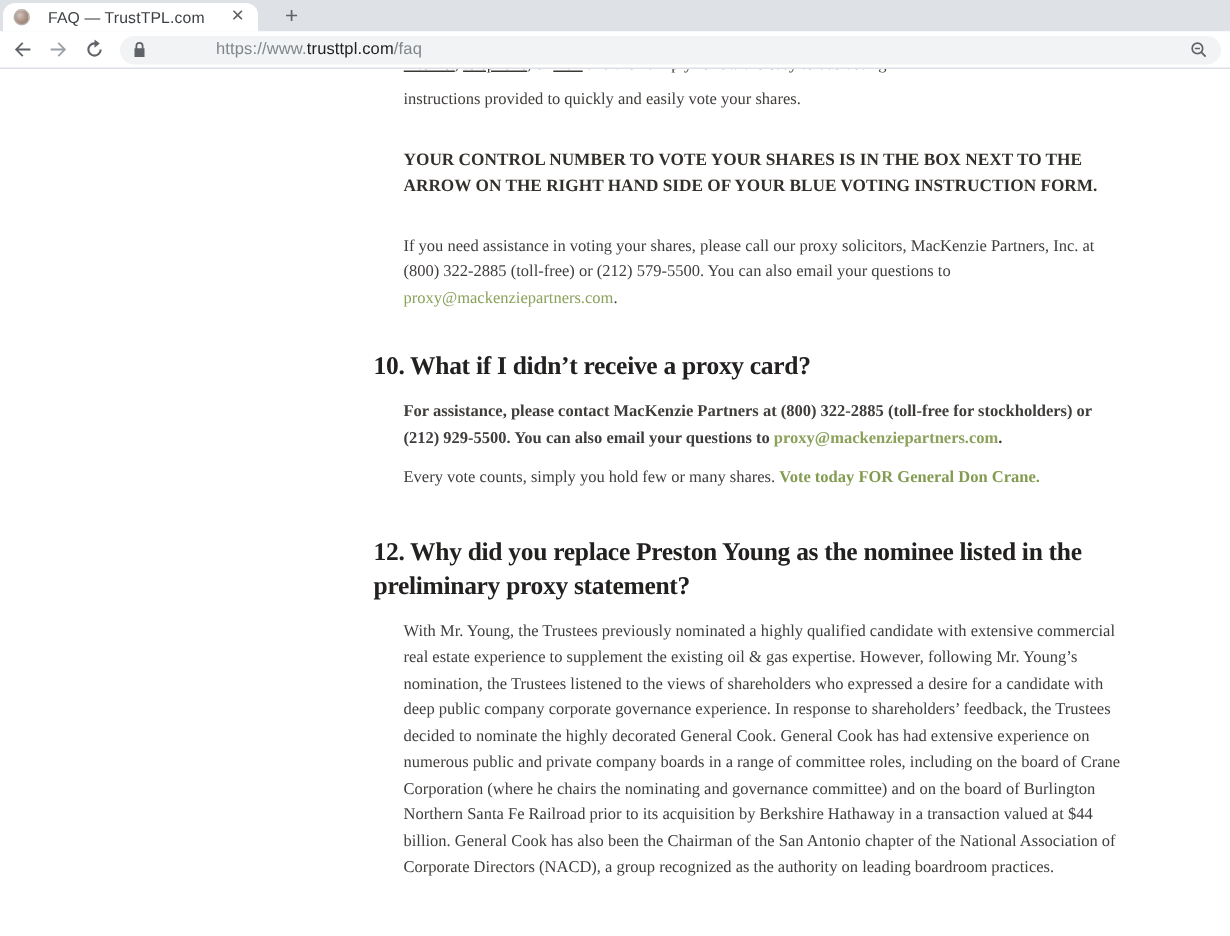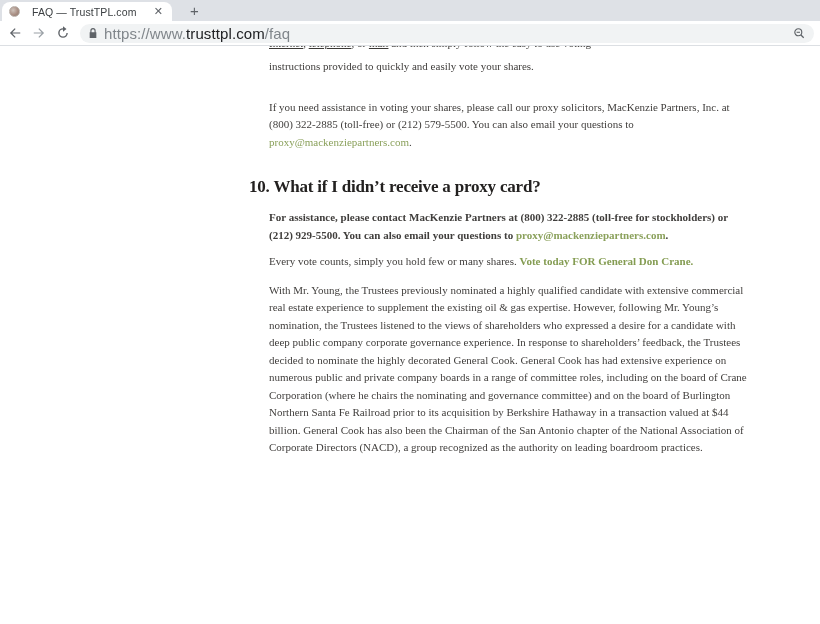--- a/index.html
+++ b/index.html
@@ -16,21 +16,21 @@
   .tab-title { font-size:10.5px; color:#3c4043; white-space:nowrap; overflow:hidden;
                flex:1; letter-spacing:.1px; }
   .tab-close { font-size:11px; color:#5f6368; line-height:1; padding:1px 2px; cursor:default; }
   .newtab { font-size:15px; color:#5f6368; margin-left:12px; padding:0 6px 2px; }
 
   .toolbar { height:25px; background:#fff; display:flex; align-items:center;
              padding:0 6px 0 4px; gap:2px; border-bottom:1px solid #dcdfe3; }
   .navbtn { width:22px; height:22px; display:flex; align-items:center; justify-content:center; }
   .omnibox { flex:1; height:19px; background:#f1f3f4; border-radius:10px;
              display:flex; align-items:center; padding:0 8px; gap:6px; margin-left:4px; }
-  .url { font-size:15px; color:#80868b; white-space:nowrap; letter-spacing:.1px; }
+  .url { font-size:11px; color:#80868b; white-space:nowrap; letter-spacing:.1px;margin-left:40px; }
   .url b { color:#202124; font-weight:normal; }
   .omni-spacer { flex:1; }
 
   
   .page { height:577px; background:#fff; overflow:hidden;
           font-family:"Liberation Serif","DejaVu Serif",serif; color:#403e3c;margin-left:47px; }
   .content { margin-left:202px; width:500px; }
   .para { margin-left:20px; width:478px; font-size:11px; line-height:17.5px; }
   .clip { margin-left:20px; height:6px; overflow:hidden; }
   .clip .cline { display:block; margin-top:-9px; font-size:11px; color:#3f3d3b; }
@@ -96,24 +96,26 @@
 
 <div class="page">
   <div class="content">
 
     <div class="clip">
       <span class="cline"><span class="cl-link">Internet</span><span>, </span><span class="cl-link">telephone</span><span>, or </span><span class="cl-link">mail</span><span> and then simply follow the easy to use voting</span></span>
     </div>
 
     <p class="para intro">instructions provided to quickly and easily vote your shares.</p>
 
+    <p class="note">YOUR CONTROL NUMBER TO VOTE YOUR SHARES IS IN THE BOX NEXT TO THE ARROW ON THE RIGHT HAND SIDE OF YOUR BLUE VOTING INSTRUCTION FORM.</p>
 
     <p class="para assist"><span>If you need assistance in voting your shares, please call our proxy solicitors, MacKenzie Partners, Inc. at (800) 322-2885 (toll-free) or (212) 579-5500. You can also email your questions to </span><span class="glink">proxy@mackenziepartners.com</span><span>.</span></p>
 
     <h2 class="h10">10. What if I didn’t receive a proxy card?</h2>
     <p class="para a10"><span>For assistance, please contact MacKenzie Partners at (800) 322-2885 (toll-free for stockholders) or (212) 929-5500. You can also email your questions to </span><span class="glink">proxy@mackenziepartners.com</span><span>.</span></p>
 
     <p class="para a11"><span>Every vote counts, simply you hold few or many shares. </span><span class="glink-bold">Vote today FOR General Don Crane.</span></p>
 
+    <h2 class="h12">12. Why did you replace Preston Young as the nominee listed in the preliminary proxy statement?</h2>
     <p class="para a12">With Mr. Young, the Trustees previously nominated a highly qualified candidate with extensive commercial real estate experience to supplement the existing oil &amp; gas expertise. However, following Mr. Young’s nomination, the Trustees listened to the views of shareholders who expressed a desire for a candidate with deep public company corporate governance experience. In response to shareholders’ feedback, the Trustees decided to nominate the highly decorated General Cook. General Cook has had extensive experience on numerous public and private company boards in a range of committee roles, including on the board of Crane Corporation (where he chairs the nominating and governance committee) and on the board of Burlington Northern Santa Fe Railroad prior to its acquisition by Berkshire Hathaway in a transaction valued at $44 billion. General Cook has also been the Chairman of the San Antonio chapter of the National Association of Corporate Directors (NACD), a group recognized as the authority on leading boardroom practices.</p>
 
   </div>
 </div>
 
 </body></html>

